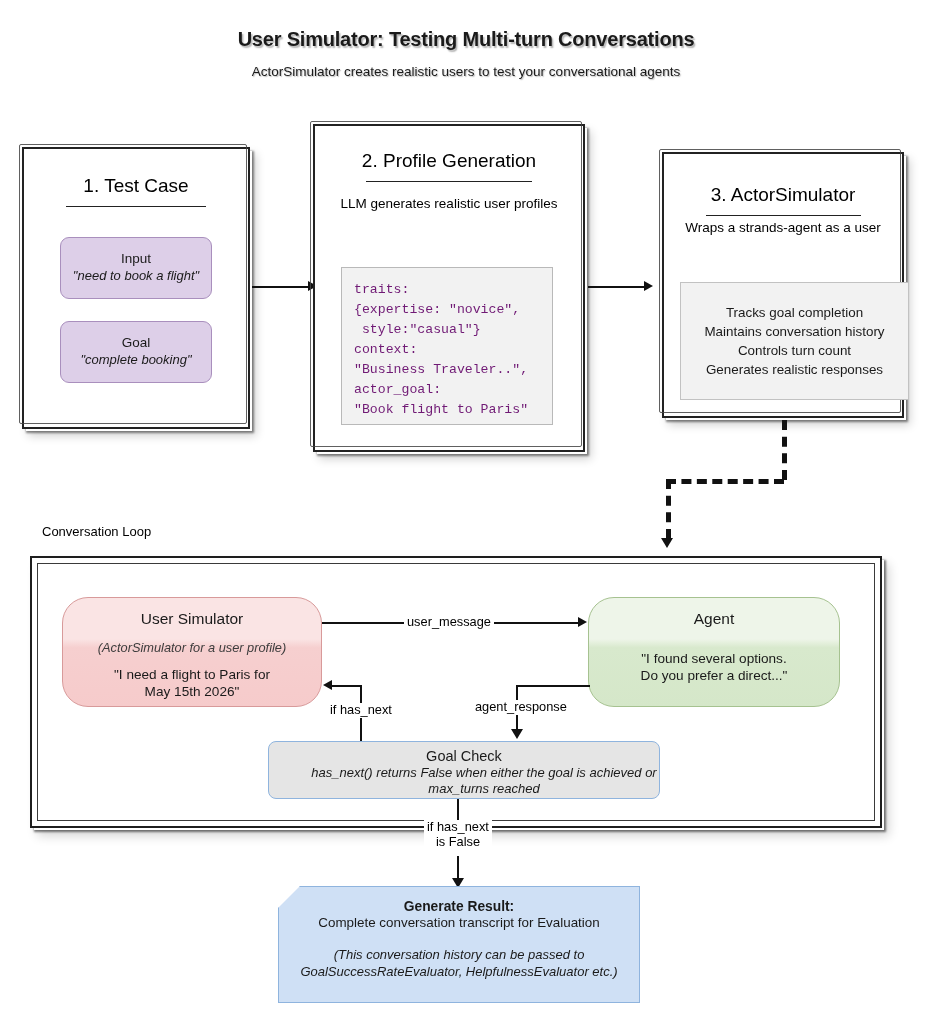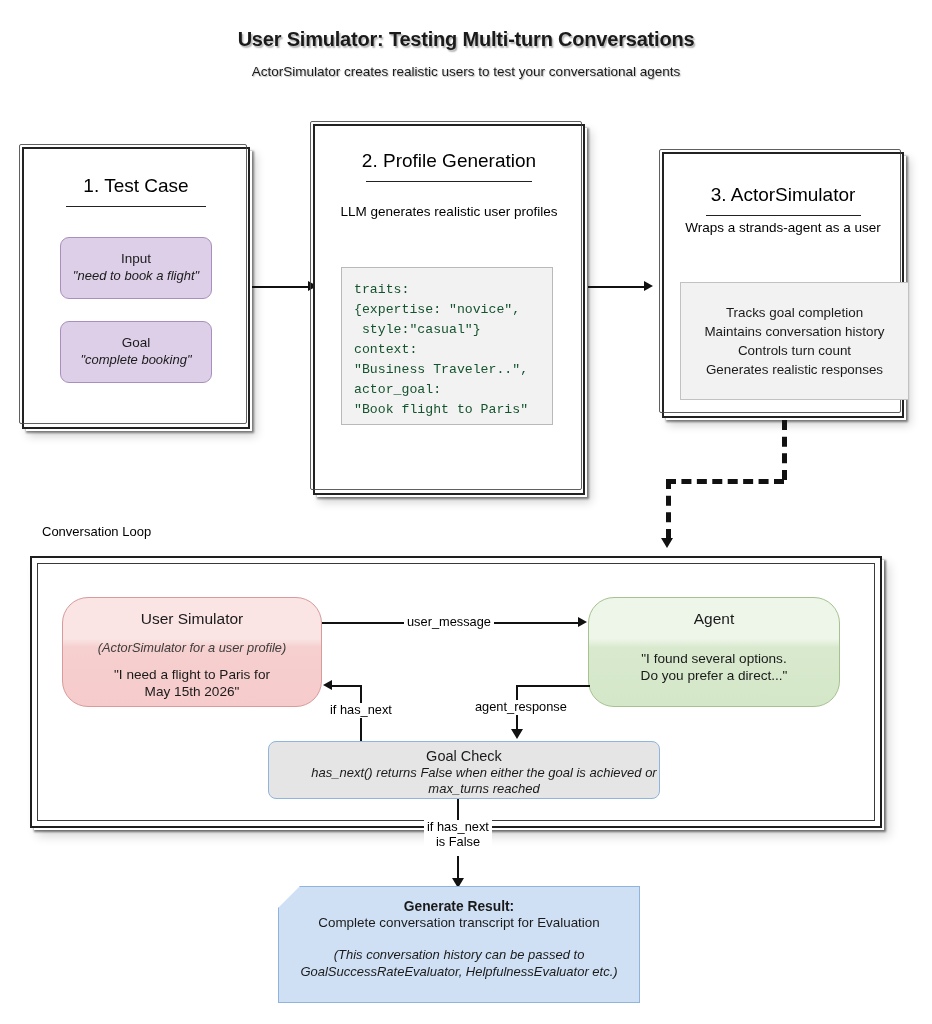--- a/index.html
+++ b/index.html
@@ -81,21 +81,21 @@
   .pill .pl-value { font-size: 13px; font-style: italic; }
 
   
   .codepanel {
     background: #f2f2f2;
     border: 1px solid #b9b9b9;
     box-sizing: border-box;
     font-family: "Liberation Mono", "DejaVu Sans Mono", monospace;
     font-size: 13.2px;
     line-height: 1.52;
-    color: #14532d;
+    color: #701a75;
     padding: 12px 10px 12px 12px;
     white-space: pre;
     overflow: hidden;
   }
   
   .featpanel {
     background: #f2f2f2;
     border: 1px solid #c2c2c2;
     box-sizing: border-box;
     font-size: 13.4px;
@@ -238,24 +238,24 @@
 
   <div class="pill abs" style="left:36px; top:172px; width:152px; height:62px; background:#ddcfe8; border:1.3px solid #a98fbd;">
     <div class="pl-label">Goal</div>
     <div class="pl-value">"complete booking"</div>
   </div>
 </div>
 
 <div class="abs hline" style="left:252px; top:286px; width:58px;"></div>
 <div class="abs arrow-r" style="left:308px; top:281px;"></div>
 
-<div class="abs card" style="left:313px; top:124px; width:272px; height:371px;">
+<div class="abs card" style="left:313px; top:124px; width:272px; height:328px;">
   <div class="card-title" style="margin-top:24px;">2. Profile Generation</div>
   <div class="card-rule" style="width:166px;"></div>
-  <div class="card-sub" style="margin-top:22px;">LLM generates realistic user profiles</div>
+  <div class="card-sub" style="margin-top:14px;">LLM generates realistic user profiles</div>
   <div class="codepanel abs" style="left:26px; top:141px; width:212px; height:158px;">traits:
 {expertise: "novice",
  style:"casual"}
 context:
 "Business Traveler..",
 actor_goal:
 "Book flight to Paris"</div>
 </div>
 
 <div class="abs hline" style="left:588px; top:286px; width:58px;"></div>

